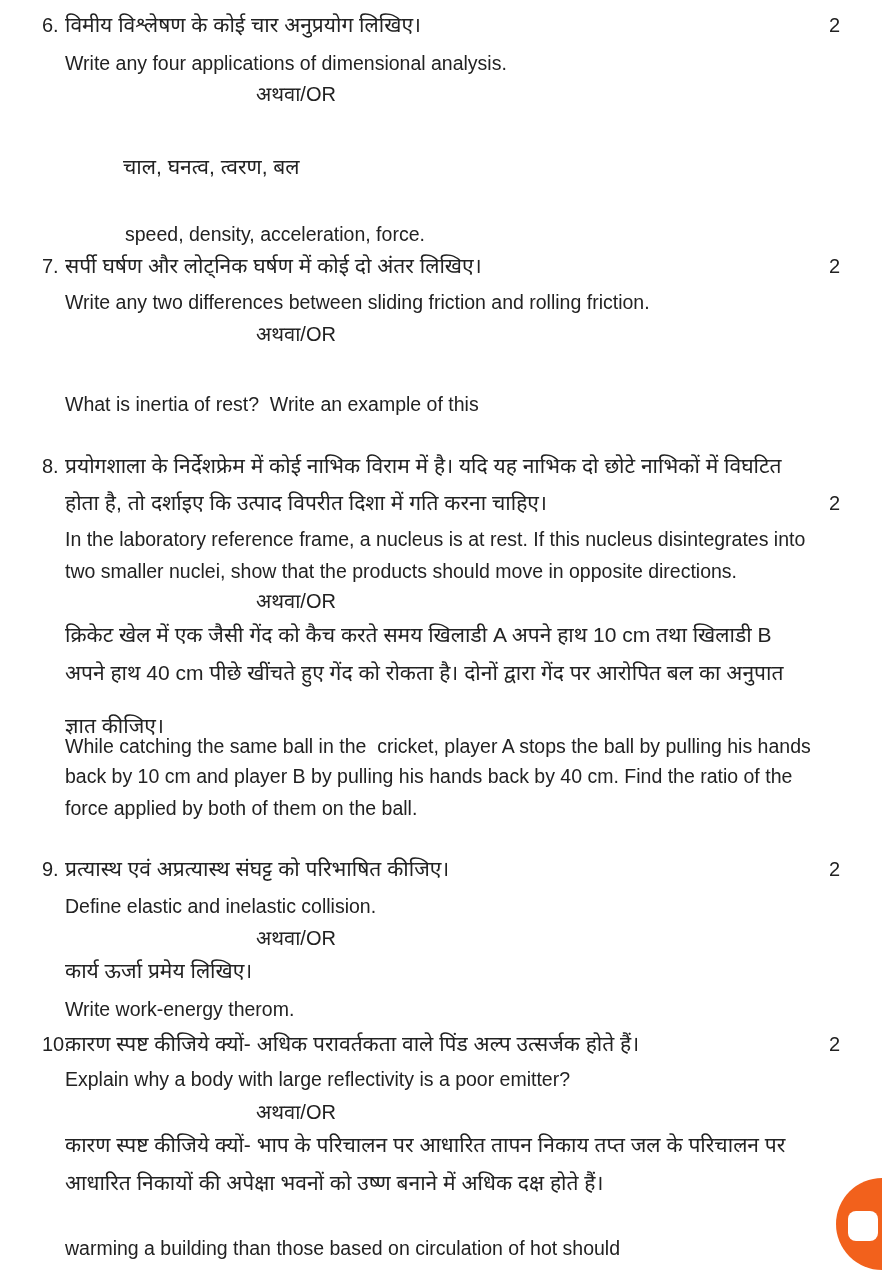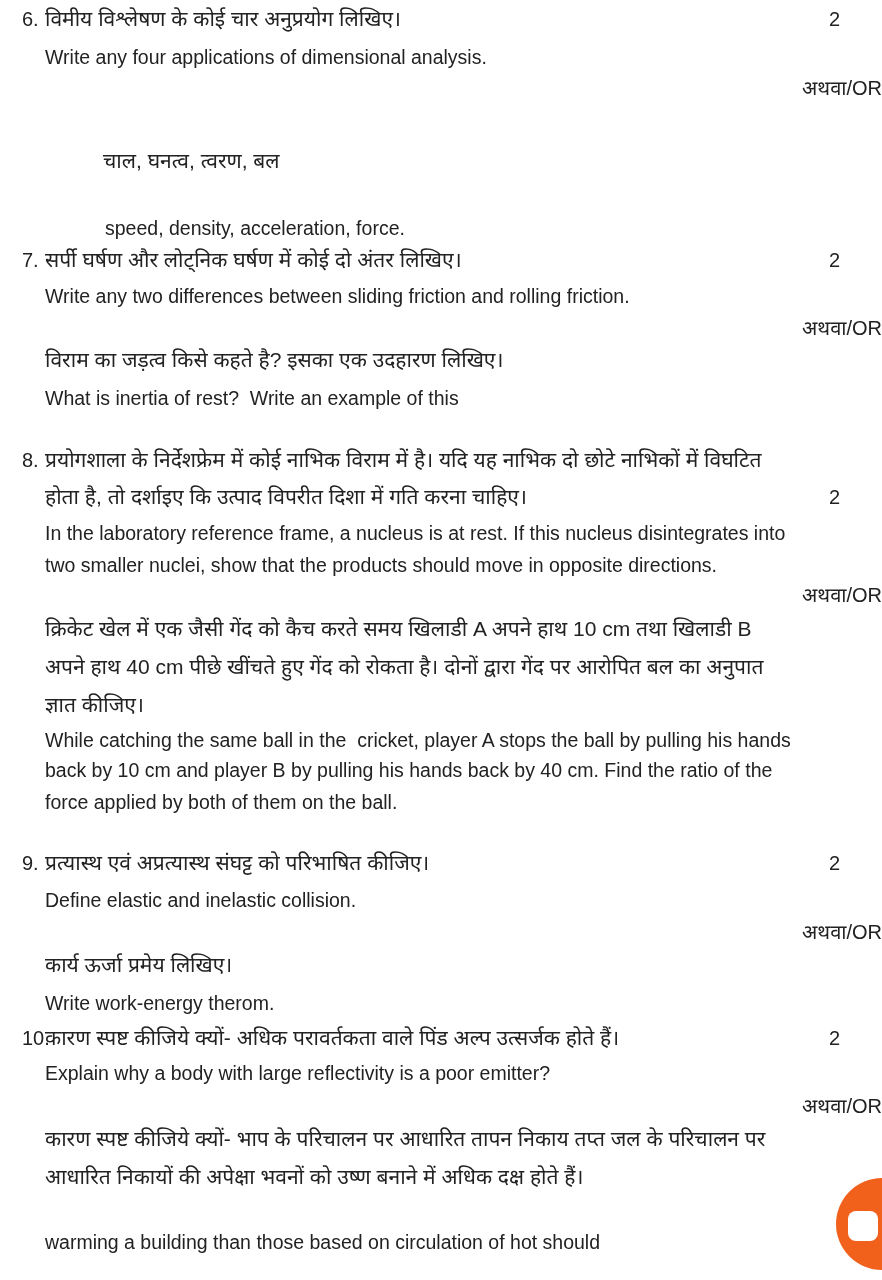--- a/index.html
+++ b/index.html
@@ -10,36 +10,37 @@
     height: 1280px;
     background: #ffffff;
     overflow: hidden;
     font-family: "Liberation Sans", "DejaVu Sans", sans-serif;
     color: #222222;
   }
   .line {
     position: absolute;
     right: 0;
     white-space: pre;
-    line-height: 22px;
+    line-height: 34px;
     color: #222222;
+    margin-left: 20px;
   }
   .line .txt { white-space: pre; }
   .qhead { left: 22px; font-size: 21px; }
   .qhead .num {
     display: inline-block;
     width: 23px;
     font-size: 20px;
     vertical-align: baseline;
   }
   .hi  { left: 45px;  font-size: 21px; }
   .hi2 { left: 103px; font-size: 21px; }
   .en  { left: 45px;  font-size: 19.5px; }
   .en2 { left: 105px; font-size: 19.5px; }
-  .or  { left: 236px; font-size: 20px; text-align: right; }
+  .or  { left: 236px; font-size: 20px; }
   .marks {
     position: absolute;
     right: 42px;
     top: 0;
     font-size: 20px;
     color: #222222;
   }
   .fab {
     position: absolute;
     left: 836px;
@@ -67,31 +68,30 @@
 
   <div class="line qhead" style="top:8px"><span class="num">6.</span><span class="txt">विमीय विश्लेषण के कोई चार अनुप्रयोग लिखिए।</span><span class="marks">2</span></div>
   <div class="line en" style="top:46px"><span class="txt">Write any four applications of dimensional analysis.</span></div>
   <div class="line or" style="top:77px"><span class="txt">अथवा/OR</span></div>
   <div class="line hi2" style="top:150px"><span class="txt">चाल, घनत्व, त्वरण, बल</span></div>
   <div class="line en2" style="top:217px"><span class="txt">speed, density, acceleration, force.</span></div>
 
   <div class="line qhead" style="top:249px"><span class="num">7.</span><span class="txt">सर्पी घर्षण और लोट्निक घर्षण में कोई दो अंतर लिखिए।</span><span class="marks">2</span></div>
   <div class="line en" style="top:285px"><span class="txt">Write any two differences between sliding friction and rolling friction.</span></div>
   <div class="line or" style="top:317px"><span class="txt">अथवा/OR</span></div>
-  <div class="line hi" style="top:349px"><span class="txt">विराम का जड़त्व किसे कहते है? इसका एक उदहारण लिखिए।</span></div>
   <div class="line en" style="top:387px"><span class="txt">What is inertia of rest?  Write an example of this</span></div>
 
   <div class="line qhead" style="top:449px"><span class="num">8.</span><span class="txt">प्रयोगशाला के निर्देशफ्रेम में कोई नाभिक विराम में है। यदि यह नाभिक दो छोटे नाभिकों में विघटित</span></div>
   <div class="line hi" style="top:486px"><span class="txt">होता है, तो दर्शाइए कि उत्पाद विपरीत दिशा में गति करना चाहिए।</span><span class="marks">2</span></div>
   <div class="line en" style="top:522px"><span class="txt">In the laboratory reference frame, a nucleus is at rest. If this nucleus disintegrates into</span></div>
   <div class="line en" style="top:554px"><span class="txt">two smaller nuclei, show that the products should move in opposite directions.</span></div>
   <div class="line or" style="top:584px"><span class="txt">अथवा/OR</span></div>
   <div class="line hi" style="top:618px"><span class="txt">क्रिकेट खेल में एक जैसी गेंद को कैच करते समय खिलाडी A अपने हाथ 10 cm तथा खिलाडी B</span></div>
   <div class="line hi" style="top:656px"><span class="txt">अपने हाथ 40 cm पीछे खींचते हुए गेंद को रोकता है। दोनों द्वारा गेंद पर आरोपित बल का अनुपात</span></div>
-  <div class="line hi" style="top:694px"><span class="txt">ज्ञात कीजिए।</span></div>
+  <div class="line hi" style="top:709px"><span class="txt">ज्ञात कीजिए।</span></div>
   <div class="line en" style="top:729px"><span class="txt">While catching the same ball in the  cricket, player A stops the ball by pulling his hands</span></div>
   <div class="line en" style="top:759px"><span class="txt">back by 10 cm and player B by pulling his hands back by 40 cm. Find the ratio of the</span></div>
   <div class="line en" style="top:791px"><span class="txt">force applied by both of them on the ball.</span></div>
 
   <div class="line qhead" style="top:852px"><span class="num">9.</span><span class="txt">प्रत्यास्थ एवं अप्रत्यास्थ संघट्ट को परिभाषित कीजिए।</span><span class="marks">2</span></div>
   <div class="line en" style="top:889px"><span class="txt">Define elastic and inelastic collision.</span></div>
   <div class="line or" style="top:921px"><span class="txt">अथवा/OR</span></div>
   <div class="line hi" style="top:954px"><span class="txt">कार्य ऊर्जा प्रमेय लिखिए।</span></div>
   <div class="line en" style="top:992px"><span class="txt">Write work-energy therom.</span></div>
 

